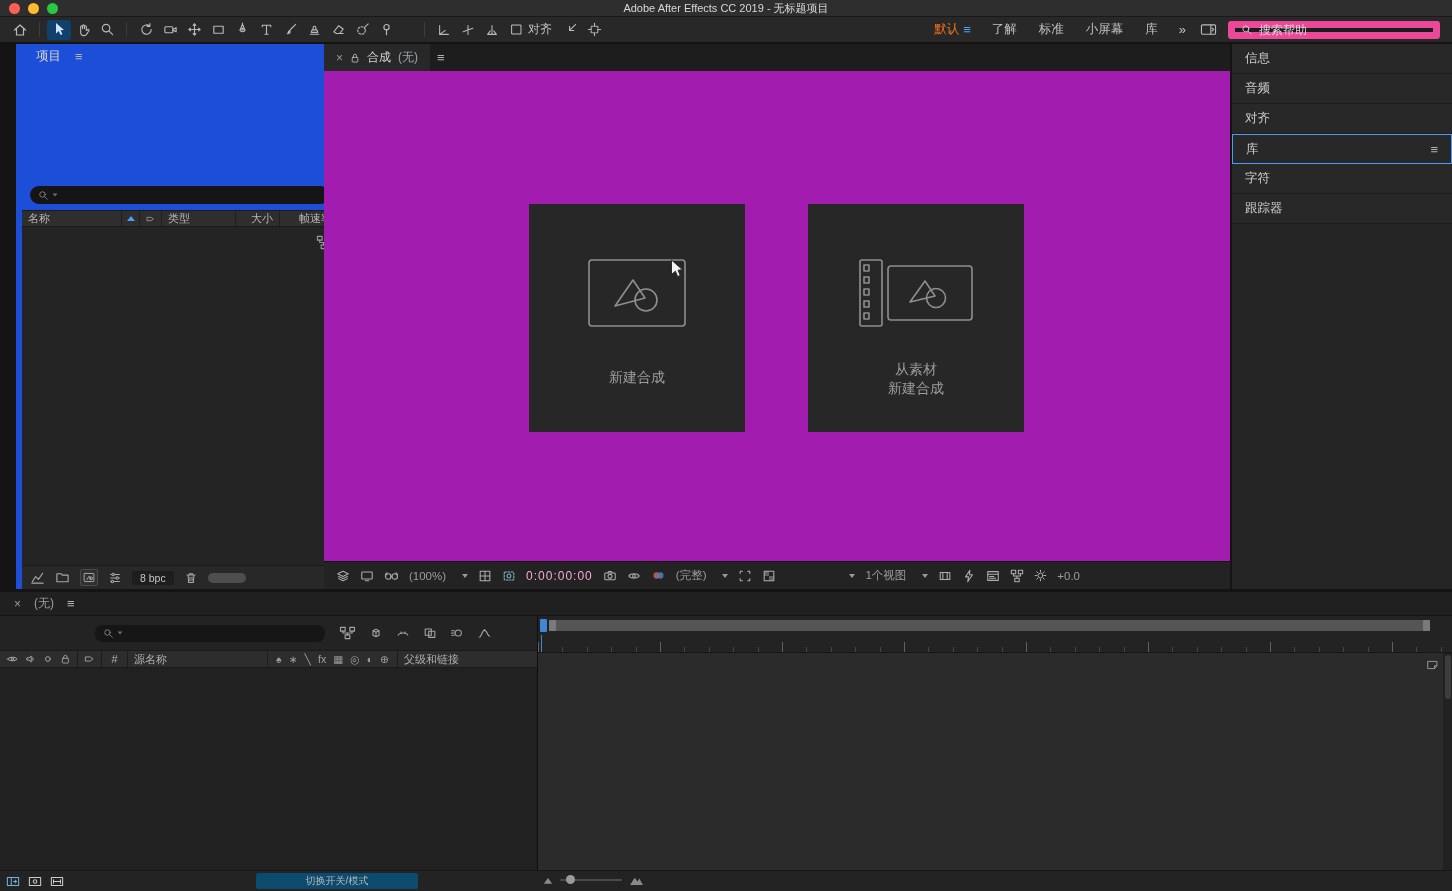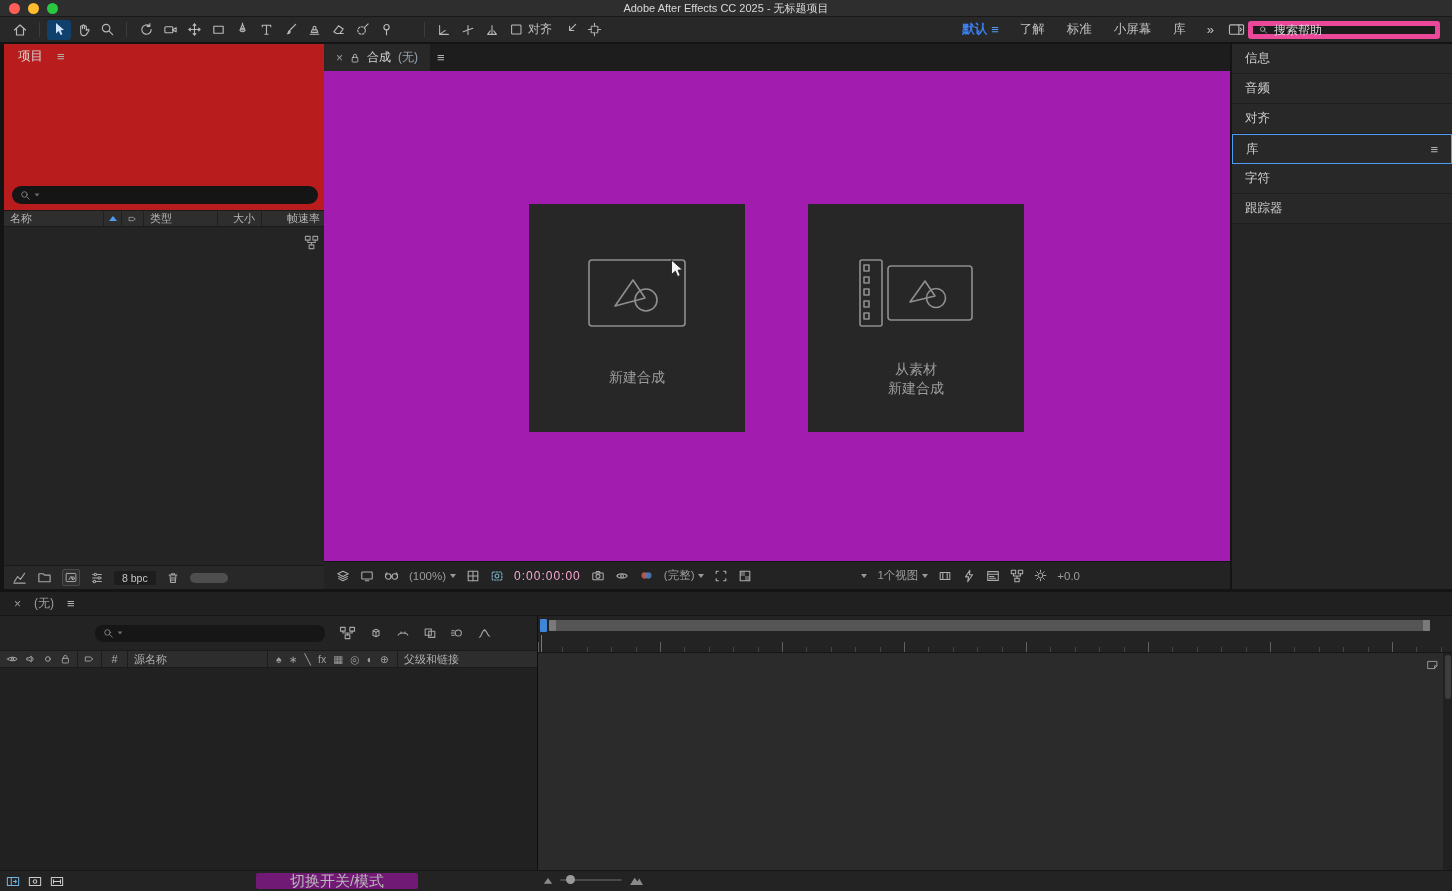--- a/index.html
+++ b/index.html
@@ -17,32 +17,32 @@
   .tl-red{background:#ff5f57}.tl-yellow{background:#febc2e}.tl-green{background:#28c840}
 
   
   .toolbar{position:absolute;top:17px;left:0;width:100%;height:26px;background:#282828;border-bottom:1px solid #131313;display:flex;align-items:center;padding:0 8px;}
   .tool{width:24px;height:20px;display:flex;align-items:center;justify-content:center;border-radius:3px;color:#b9b9b9;flex:none;}
   .tool.selected{background:#10406c;color:#cfe4ff;}
   .tb-sep{width:1px;height:15px;background:#3c3c3c;margin:0 7px;flex:none;}
   .align-group{display:flex;align-items:center;gap:5px;color:#c3c3c3;margin:0 6px;font-size:12px;}
   .ws-group{margin-left:auto;display:flex;align-items:center;font-size:12.5px;color:#c3c3c3;}
   .ws-item{padding:0 11px;cursor:default;}
-  .ws-item.active{color:#3b82f6;padding-right:4px;font-weight:bold;}
+  .ws-item.active{color:#f97316;padding-right:4px;}
   .ws-menu{color:#4f9ef2;padding-right:10px;font-size:13px;}
   .ws-more{padding:0 10px;font-size:13px;color:#c3c3c3;}
-  .help-search{width:192px;height:18px;background:#1c1c1c;border:5px solid #ec4899;border-radius:3px;display:flex;align-items:center;gap:6px;padding:0 6px;margin-right:4px;color:#d0d0d0;}
+  .help-search{width:212px;height:18px;background:#1c1c1c;border:7px solid #ec4899;border-radius:3px;display:flex;align-items:center;gap:6px;padding:0 6px;margin-left:8px;margin-right:4px;color:#d0d0d0;}
   .help-search input{flex:1;background:transparent;border:none;outline:none;color:#d8d8d8;font-size:12px;font-family:inherit;}
   .help-search input::placeholder{color:#d8d8d8;opacity:1;}
 
   
   .main{position:absolute;top:44px;left:0;width:100%;height:545px;}
 
   
-  .project{position:absolute;left:4px;top:0;width:322px;height:545px;background:#b91c1c;}
+  .project{position:absolute;left:16px;top:0;width:322px;height:545px;background:#1d4ed8;padding-left:6px;}
   .pp-head{height:24px;display:flex;align-items:center;gap:14px;padding:0 14px;font-size:12.5px;color:#d4d4d4;}
   .menu-glyph{font-size:13px;color:#b2b2b2;}
   .pp-preview{height:112px;}
   .pp-search{margin:6px 8px;height:18px;background:#151515;border-radius:9px;display:flex;align-items:center;gap:3px;padding:0 8px;color:#8f8f8f;}
   .pp-search input{flex:1;background:transparent;border:none;outline:none;color:#cfcfcf;font-family:inherit;font-size:11px;}
   .pp-cols{height:17px;background:#2e2e2e;border-top:1px solid #1b1b1b;border-bottom:1px solid #1b1b1b;display:flex;align-items:flex-end;font-size:11px;color:#b6b6b6;}
   .pp-col{display:flex;align-items:center;height:100%;border-right:1px solid #1f1f1f;padding:0 6px;flex:none;}
   .pp-list{position:relative;height:338px;background:#242424;color:#8f8f8f;}
   .pp-flowchart{position:absolute;top:8px;right:7px;color:#9a9a9a;}
   .pp-bottom{height:24px;background:#282828;border-top:1px solid #1a1a1a;display:flex;align-items:center;gap:10px;padding:0 8px;color:#a8a8a8;}
@@ -60,21 +60,21 @@
   .vw-menu{margin-left:7px;}
   .vw-stage{position:relative;height:490px;background:#a21caf;}
   .ncbox{position:absolute;top:133px;width:216px;height:228px;background:#272727;display:flex;flex-direction:column;align-items:center;}
   .ncbox.left{left:205px;}
   .ncbox.right{left:484px;}
   .nc-icon{margin-top:54px;color:#8f8f8f;}
   .nc-label{margin-top:40px;font-size:14px;color:#9d9d9d;text-align:center;line-height:1.35;}
   .ncbox.right .nc-label{margin-top:32px;}
   .vw-status{height:28px;background:#232323;border-top:1px solid #141414;display:flex;align-items:center;font-size:11.5px;color:#9c9c9c;padding:0 12px;gap:10px;}
   .st-ic{color:#aeaeae;display:flex;align-items:center;gap:3px;flex:none;}
-  .st-txt{display:flex;align-items:center;gap:4px;flex:none;}
+  .st-txt{display:flex;align-items:center;gap:16px;flex:none;}
   .timecode{color:#f9a8d4;font-size:12px;letter-spacing:1px;}
   .flex-sp{flex:1;}
   .vw-right-gap{width:128px;flex:none;}
   .teal{color:#7fb6cf;}
   .cursor{position:absolute;left:346px;top:188px;}
 
   
   .sidepanels{position:absolute;left:1232px;top:0;width:220px;height:545px;background:#252525;}
   .sp-row{height:30px;display:flex;align-items:center;padding:0 13px;font-size:12.5px;color:#d0d0d0;background:#282828;border-bottom:1px solid #1e1e1e;}
   .sp-row.active{border:1px solid #4f9bf5;justify-content:space-between;}
@@ -107,36 +107,36 @@
   .tml-ruler{height:17px;position:relative;margin-right:10px;background-image:
       repeating-linear-gradient(90deg,#606060 0 1px,transparent 1px 122px),
       repeating-linear-gradient(90deg,#454545 0 1px,transparent 1px 24.4px);
     background-size:100% 10px,100% 5px;background-position:left bottom,left bottom;background-repeat:no-repeat,no-repeat;}
   .playhead-line{position:absolute;left:3px;top:0;height:100%;width:1px;background:#3f87d6;}
   .tml-lanes{flex:1;position:relative;background:#2b2b2b;border-top:1px solid #161616;}
   .vscroll{position:absolute;right:0;top:0;bottom:0;width:9px;background:#212121;}
   .vscroll-thumb{position:absolute;top:2px;left:1.5px;width:6px;height:44px;background:#3d3d3d;border-radius:3px;}
   .comp-marker-btn{position:absolute;right:13px;top:6px;color:#9a9a9a;}
   .tml-bottom{position:absolute;bottom:0;left:0;right:0;height:21px;background:#232323;border-top:1px solid #161616;display:flex;align-items:center;padding:0 6px;gap:8px;}
-  .toggle-btn{position:absolute;left:256px;top:2px;width:162px;height:16px;background:#701a75;border-radius:2px;display:flex;align-items:center;justify-content:center;font-size:15px;color:#b8b8b8;}
+  .toggle-btn{position:absolute;left:256px;top:2px;width:162px;height:16px;background:#0c4a6e;border-radius:2px;display:flex;align-items:center;justify-content:center;font-size:10px;color:#b8b8b8;}
   .zoomctl{position:absolute;left:543px;top:3px;display:flex;align-items:center;gap:7px;color:#9a9a9a;}
   .zslider{width:62px;height:2px;background:#4a4a4a;position:relative;border-radius:1px;}
   .zknob{position:absolute;left:6px;top:-4px;width:9px;height:9px;border-radius:50%;background:#9a9a9a;}
   .blue-ic{color:#6fb3e0;}
 </style>
 </head>
 <body>
 
 <div class="titlebar">
   <div class="traffic">
     <span class="tlight tl-red"></span>
     <span class="tlight tl-yellow"></span>
     <span class="tlight tl-green"></span>
   </div>
-  <span>Adobe After Effects CC 2025 - 无标题项目</span>
+  <span>Adobe After Effects CC 2019 - 无标题项目</span>
 </div>
 
 <div class="toolbar">
   <span class="tool">
       <svg class="svi" width="16" height="16" viewBox="0 0 16 16">
         <path d="M2.5 8 L8 3 L13.5 8 M4.5 7 V13 H11.5 V7"></path>
       </svg>
     </span>
   <span class="tb-sep"></span>
   <span class="tool selected">

